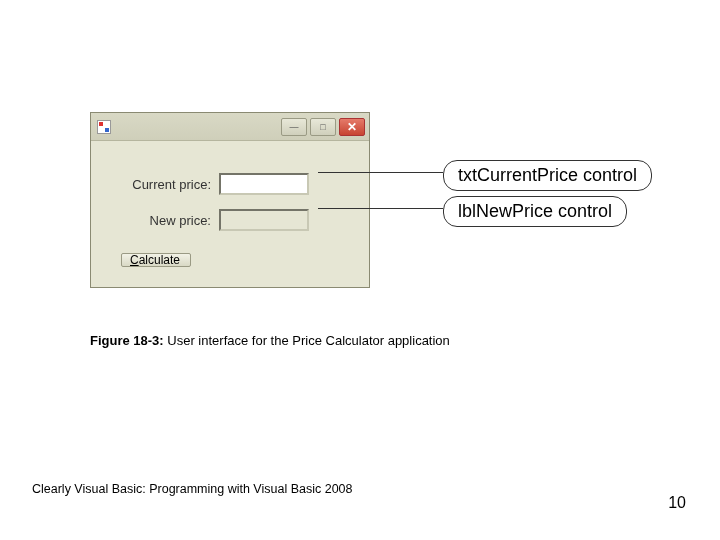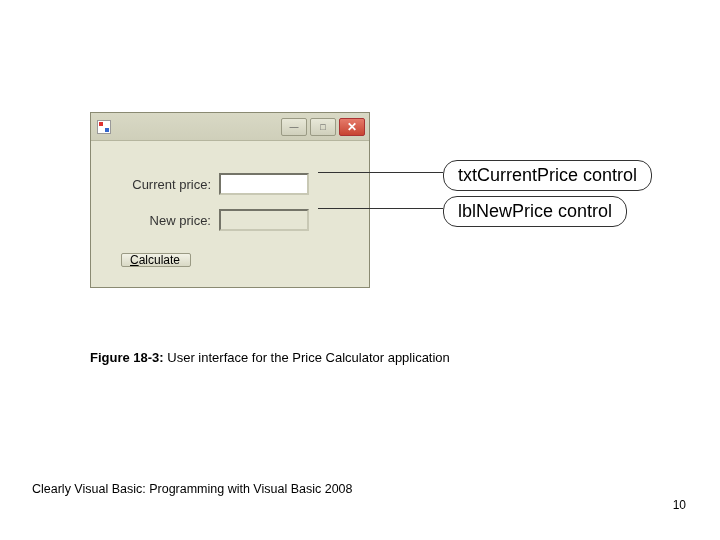--- a/index.html
+++ b/index.html
@@ -135,35 +135,35 @@
     border: 1px solid #333;
     border-radius: 14px;
     padding: 4px 14px;
     font-size: 18px;
     background: #fff;
     white-space: nowrap;
   }
   .figcap {
     position: absolute;
     left: 90px;
-    top: 350px;
+    top: 333px;
     font-size: 13px;
   }
   .figcap b { font-weight: bold; }
   .footer-left {
     position: absolute;
     left: 32px;
     bottom: 44px;
     font-size: 12.5px;
   }
   .footer-right {
     position: absolute;
     right: 34px;
     bottom: 28px;
-    font-size: 12px;
+    font-size: 16px;
   }
 </style>
 </head>
 <body>
 
 <div class="window">
   <div class="titlebar">
     <div class="app-icon"></div>
     <div class="winbtns">
       <div class="winbtn">—</div>

